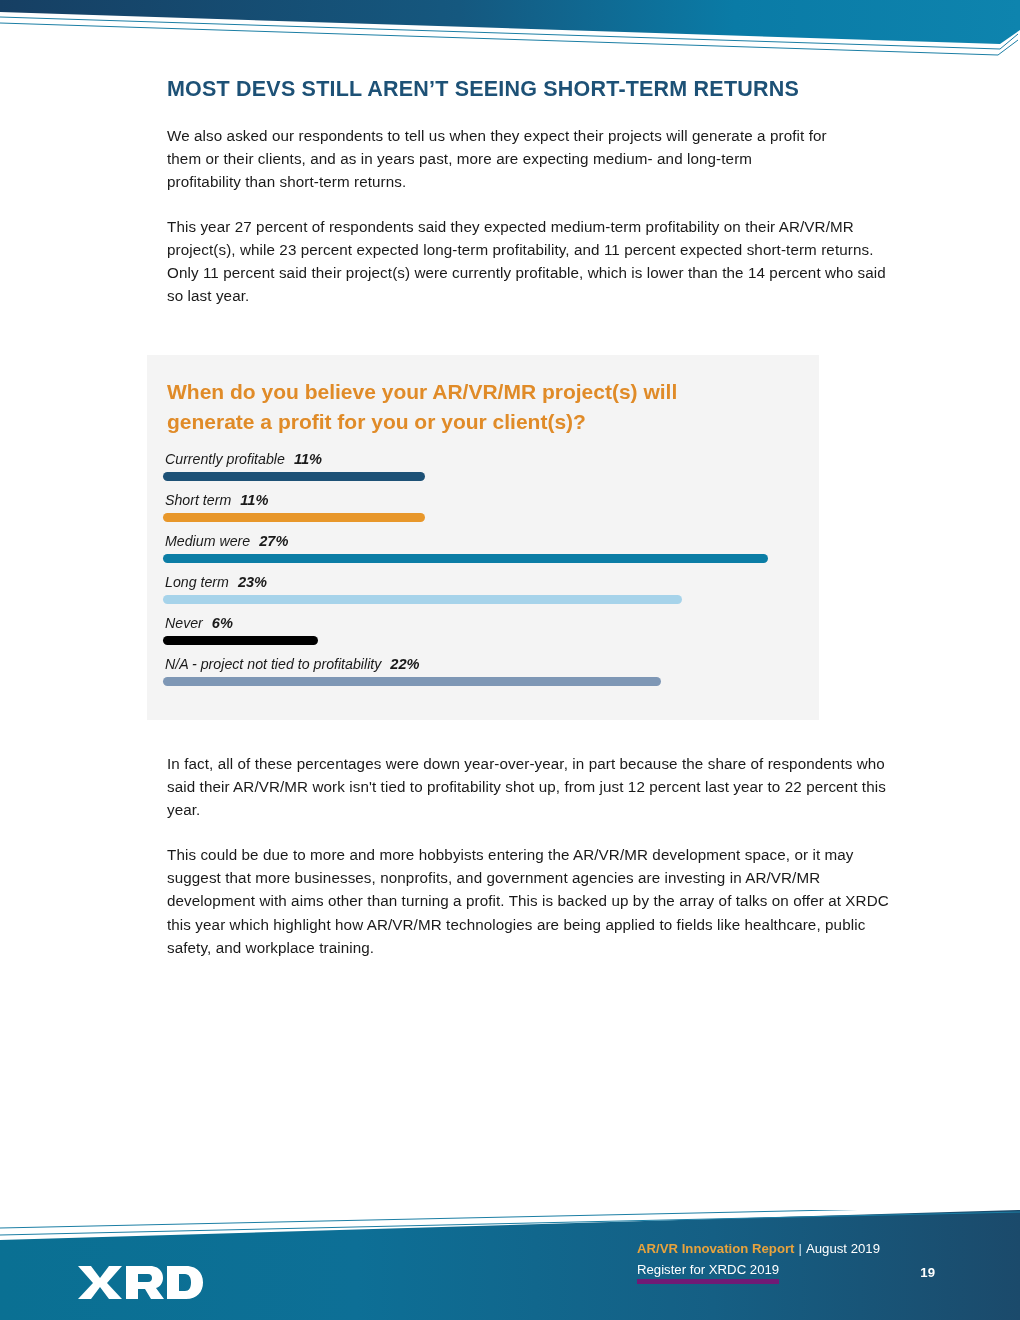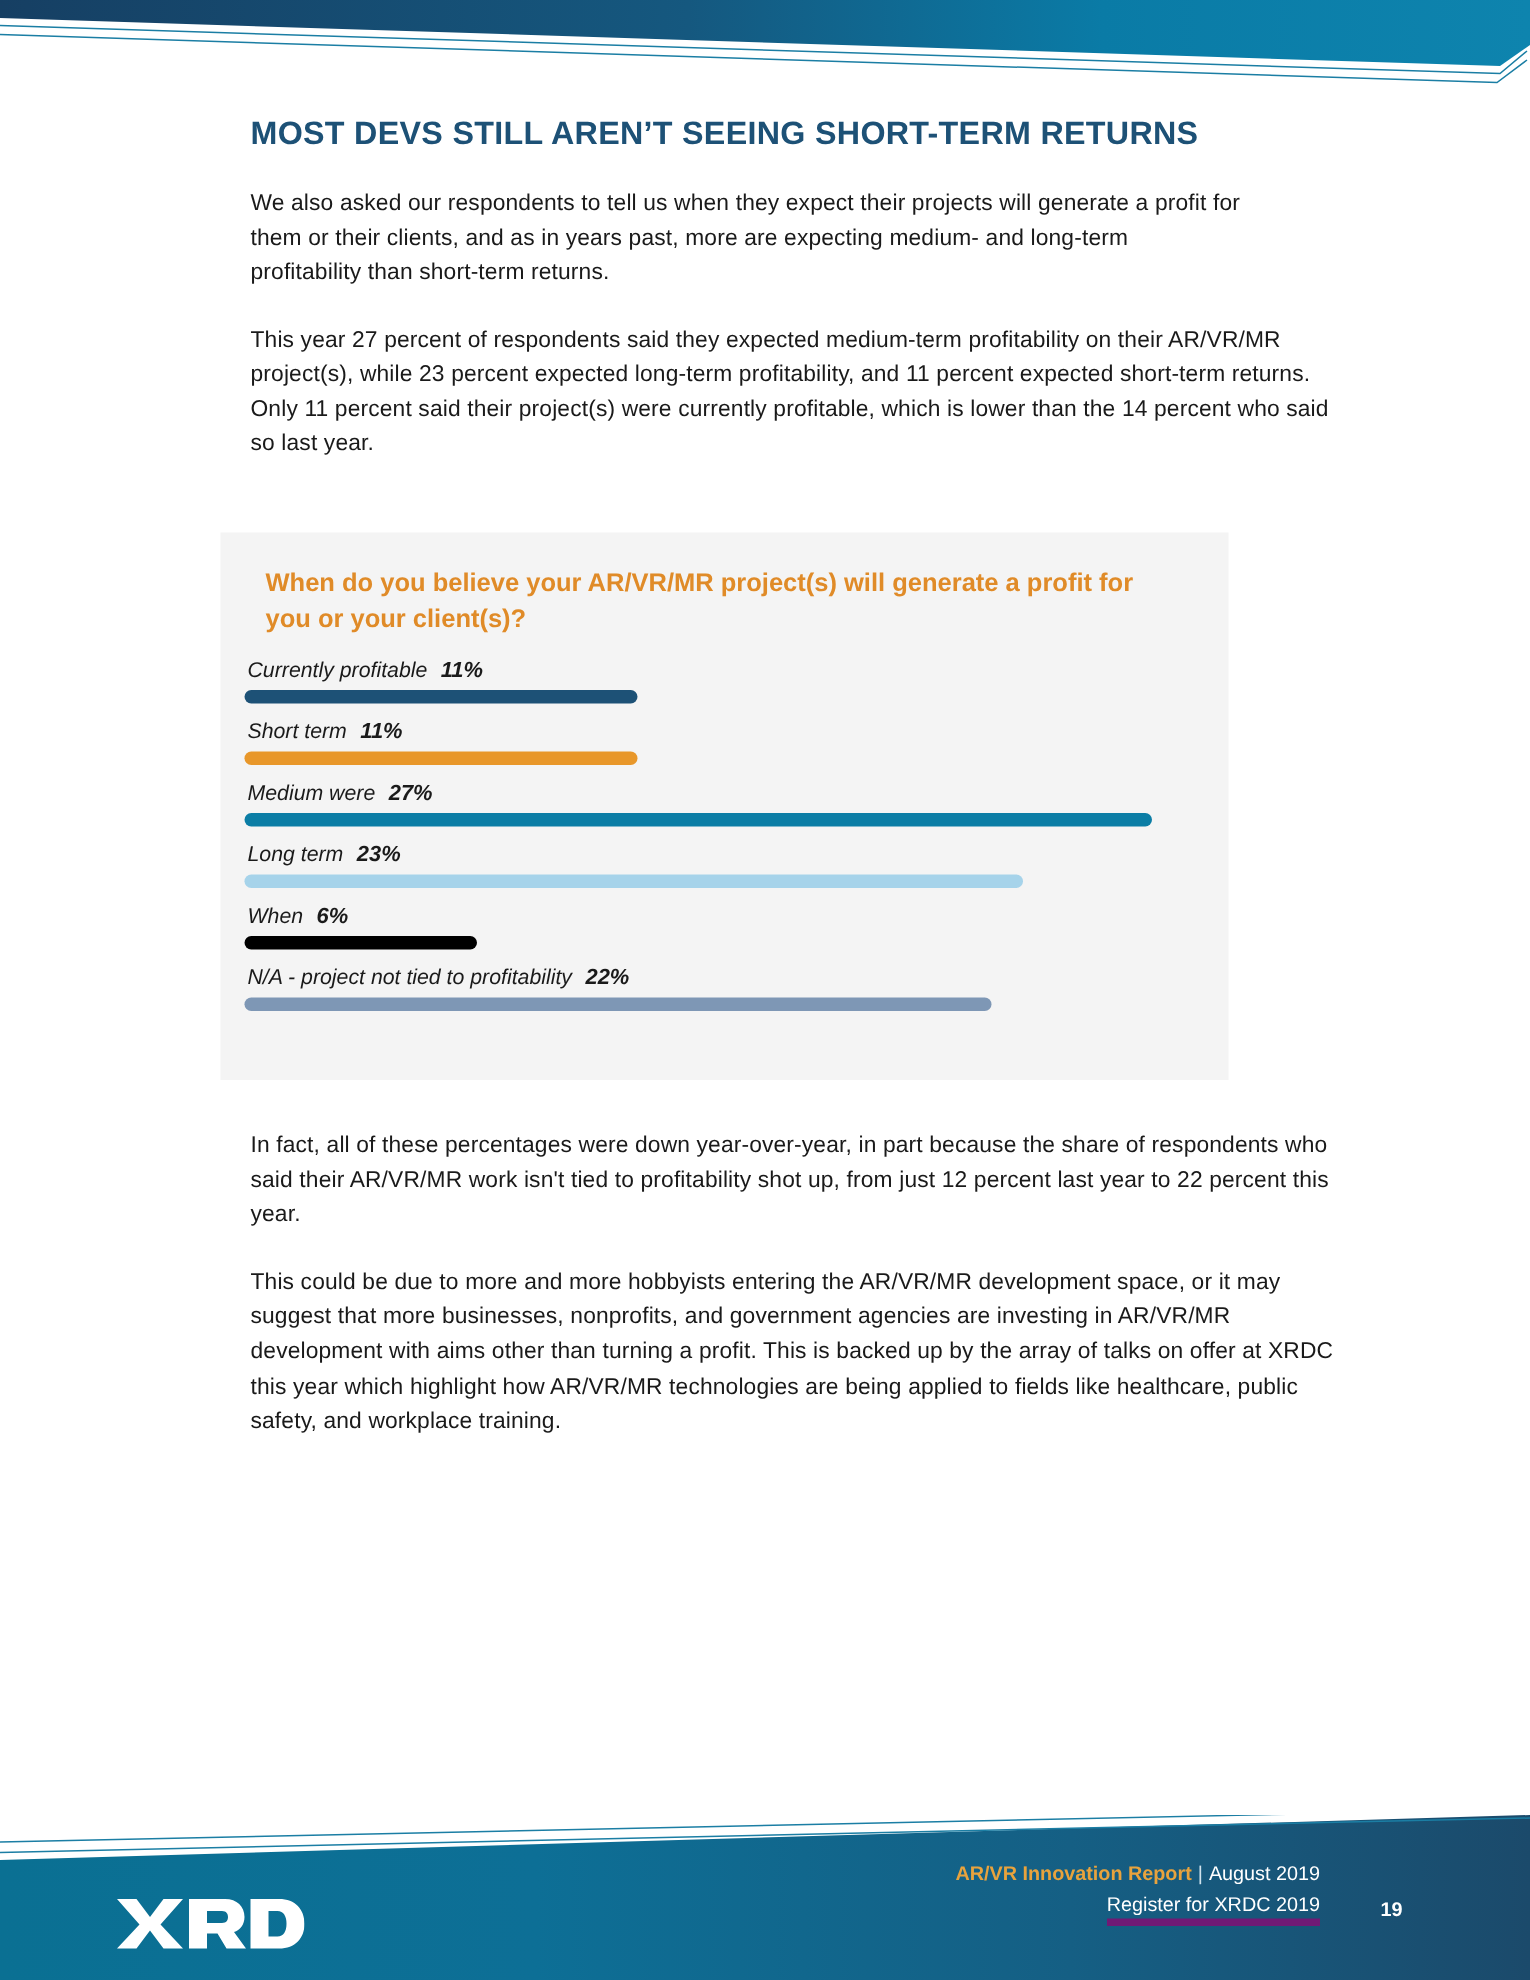--- a/index.html
+++ b/index.html
@@ -60,24 +60,24 @@
     left: 147px;
     top: 355px;
     width: 672px;
     height: 365px;
     background: #f4f4f4;
     box-sizing: border-box;
     padding: 22px 20px 20px 16px;
   }
   .chart-title {
     color: #e08b28;
-    font-size: 17px;
+    font-size: 21px;
     font-weight: bold;
     line-height: 1.42;
-    margin: 0 0 14px 14px;
+    margin: 0 0 14px 4px;
     width: 590px;
   }
   .bar-row {
     margin-bottom: 11px;
     font-style: italic;
   }
   .bar-label-line {
     margin: 0 0 5px 2px;
     color: #1a1a1a;
     font-size: 14.2px;
@@ -114,21 +114,20 @@
     left: 78px;
     bottom: 18px;
     width: 125px;
     height: 40px;
   }
 
   .footer-text {
     position: absolute;
     right: 140px;
     bottom: 40px;
-    text-align: right;
     font-size: 13.2px;
     line-height: 1.6;
     white-space: nowrap;
   }
   .footer-line1 .report { color: #e8a33d; font-weight: bold; }
   .footer-line1 .sep { color: #cfe2ec; margin: 0 4px; }
   .footer-line1 .date { color: #ffffff; }
   .footer-line2 { color: #ffffff; }
   .footer-line2 .reg {
     border-bottom: 5px solid #701a75;
@@ -205,21 +204,21 @@
     <div class="bar-label-line">
       <span>Long term</span><span class="pct">23%</span>
     </div>
     <div class="bar-track">
       <span class="bar-fill" style="width: 519.37px; background: rgb(166, 211, 234);"></span>
     </div>
   </div>
 
   <div class="bar-row">
     <div class="bar-label-line">
-      <span>When</span><span class="pct">6%</span>
+      <span>Never</span><span class="pct">6%</span>
     </div>
     <div class="bar-track">
       <span class="bar-fill" style="width: 155.444px; background: rgb(0, 0, 0);"></span>
     </div>
   </div>
 
   <div class="bar-row">
     <div class="bar-label-line">
       <span>N/A - project not tied to profitability</span><span class="pct">22%</span>
     </div>

